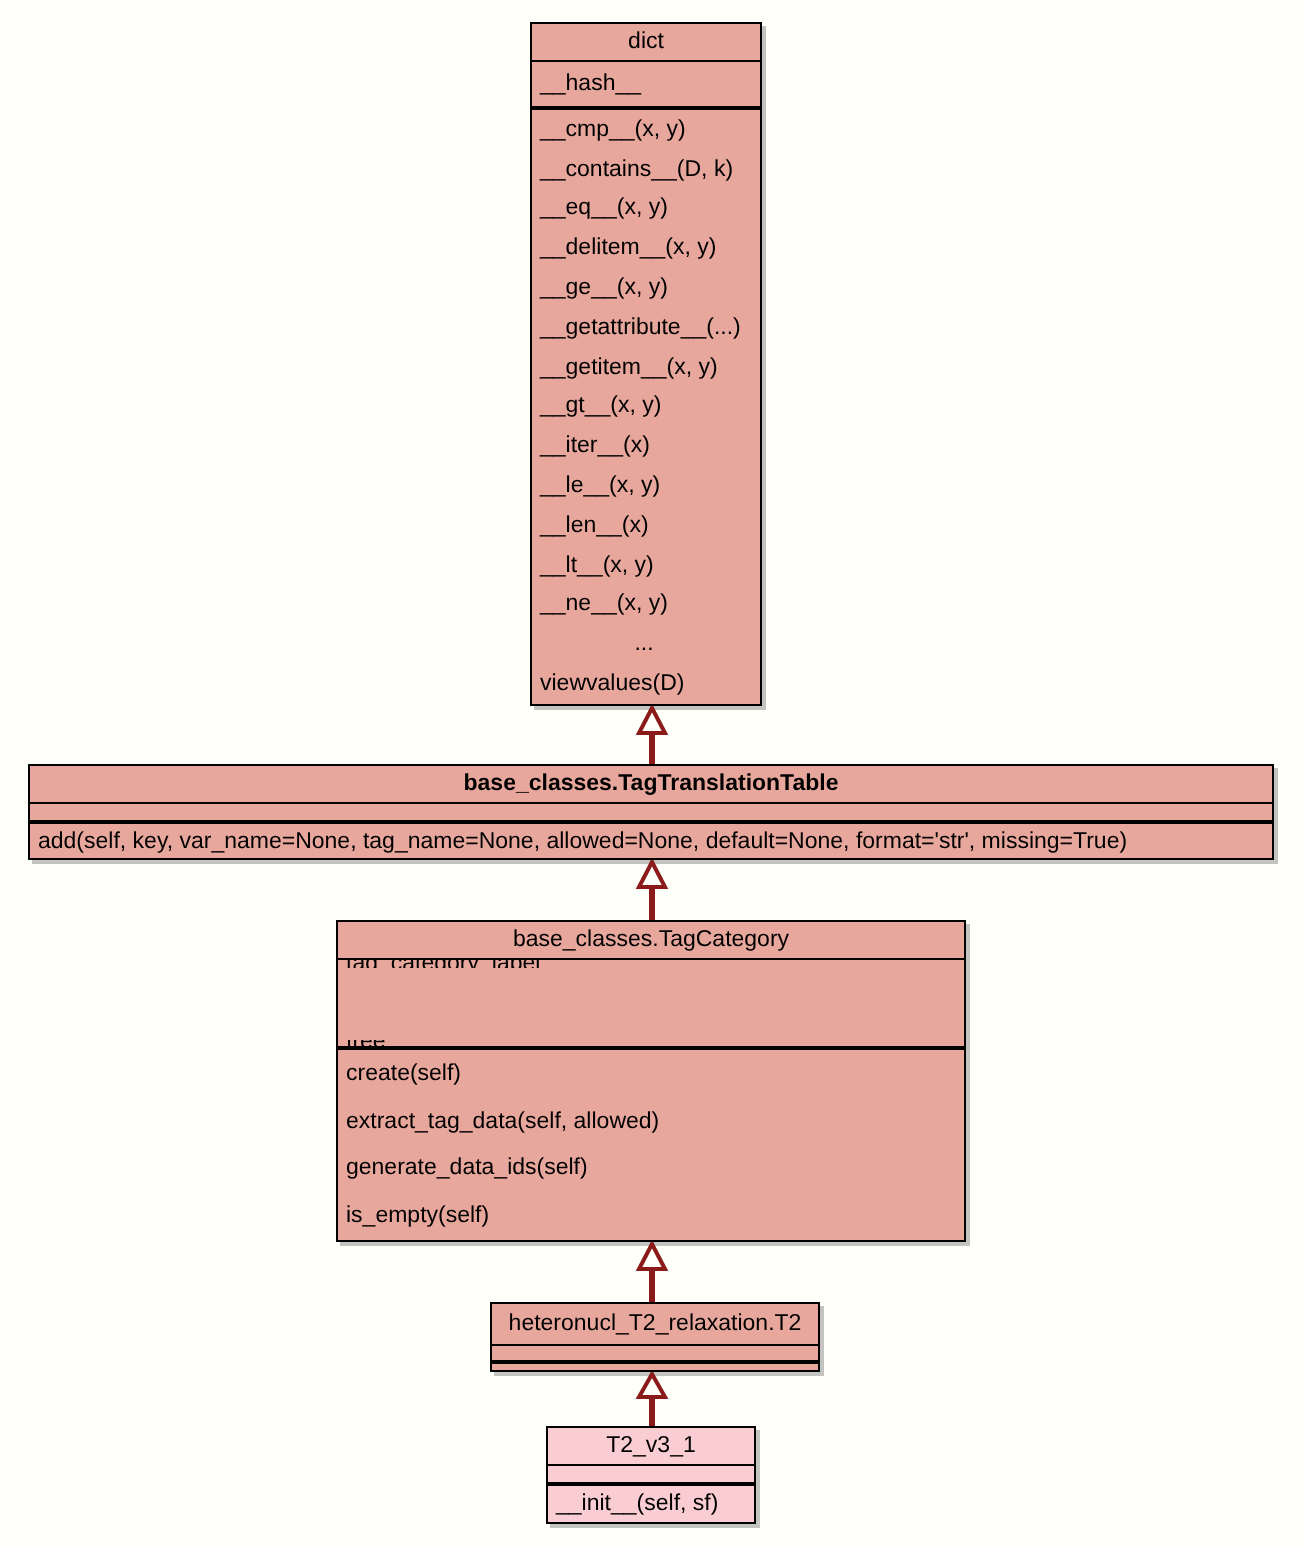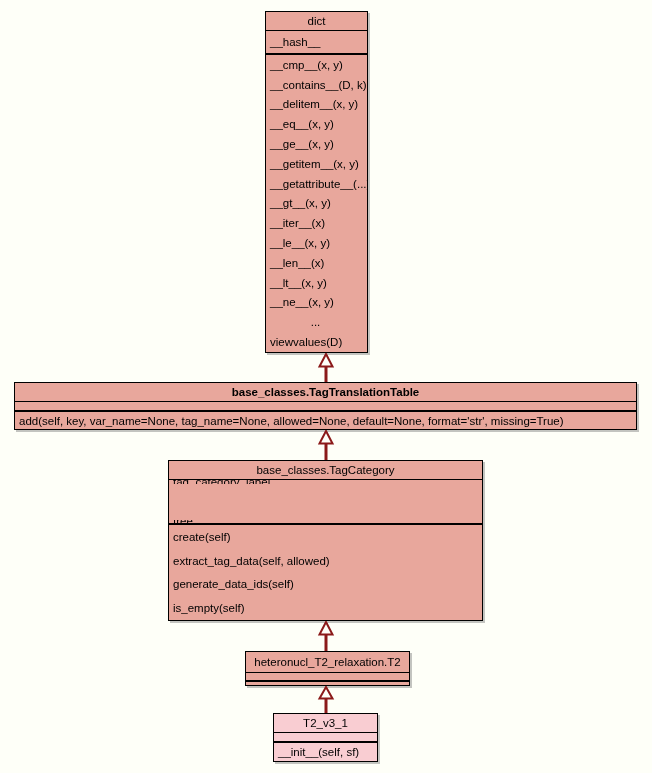--- a/index.html
+++ b/index.html
@@ -48,21 +48,21 @@
     padding-left:4px;padding-right:2px;
     white-space:nowrap;
     overflow:hidden;
   }
   .row.center{justify-content:center;padding-left:0;}
   .arrow{
     position:absolute;
     width:18px;
   }
   
-  #box-dict{left:265px;top:11px;width:103px;height:342px;}
+  #box-dict{left:265px;top:11px;width:116px;height:342px;}
   #box-dict .box-title{height:18px;}
   #box-dict .box-attrs{height:22px;}
   #box-ttt{left:14px;top:382px;width:623px;height:48px;}
   #box-ttt .box-title{height:18px;font-weight:bold;}
   #box-ttt .box-attrs{height:8px;}
   #box-tc{left:168px;top:460px;width:315px;height:161px;}
   #box-tc .box-title{height:18px;}
   #box-tc .box-attrs{height:43px;gap:36px;}
   #box-het{left:245px;top:651px;width:165px;height:35px;}
   #box-het .box-title{height:20px;}
@@ -81,25 +81,25 @@
 <div class="canvas">
 
   <div class="class-box" id="box-dict">
     <div class="box-title">dict</div>
     <div class="box-attrs">
       <div class="row">__hash__</div>
     </div>
     <div class="box-methods">
       <div class="row">__cmp__(x, y)</div>
       <div class="row">__contains__(D, k)</div>
+      <div class="row">__eq__(x, y)</div>
       <div class="row">__delitem__(x, y)</div>
-      <div class="row">__eq__(x, y)</div>
       <div class="row">__ge__(x, y)</div>
+      <div class="row">__getattribute__(...)</div>
       <div class="row">__getitem__(x, y)</div>
-      <div class="row">__getattribute__(...)</div>
       <div class="row">__gt__(x, y)</div>
       <div class="row">__iter__(x)</div>
       <div class="row">__le__(x, y)</div>
       <div class="row">__len__(x)</div>
       <div class="row">__lt__(x, y)</div>
       <div class="row">__ne__(x, y)</div>
       <div class="row center">...</div>
       <div class="row">viewvalues(D)</div>
     </div>
   </div>

